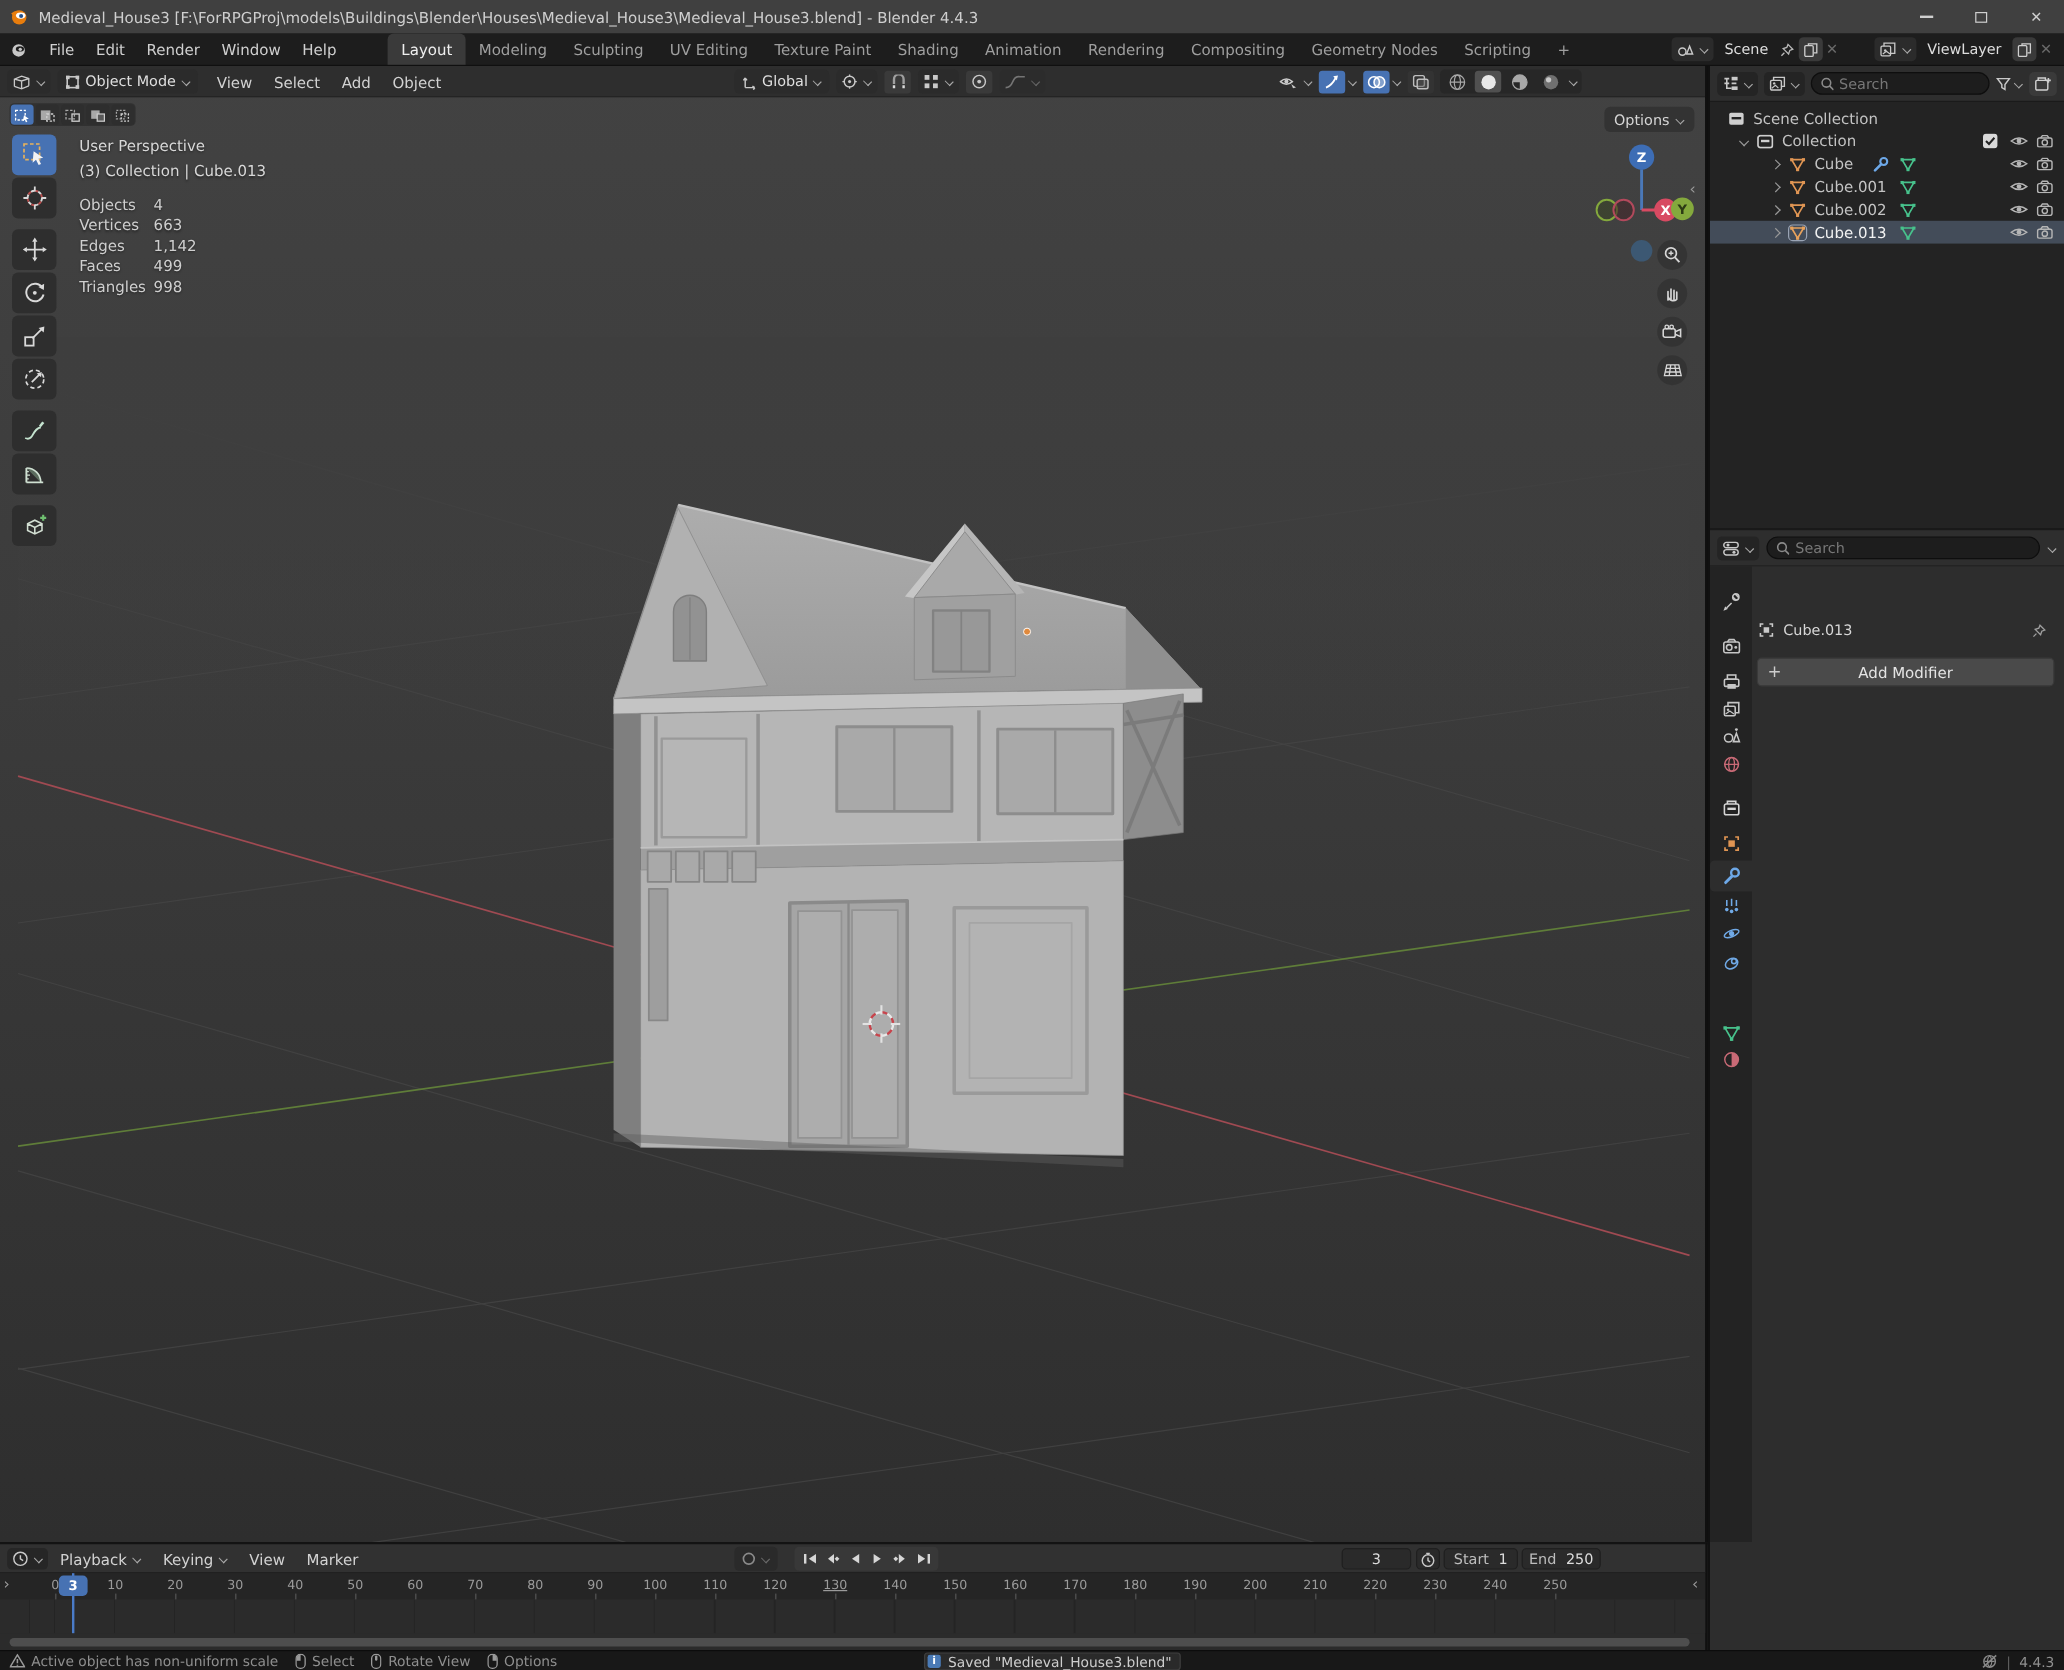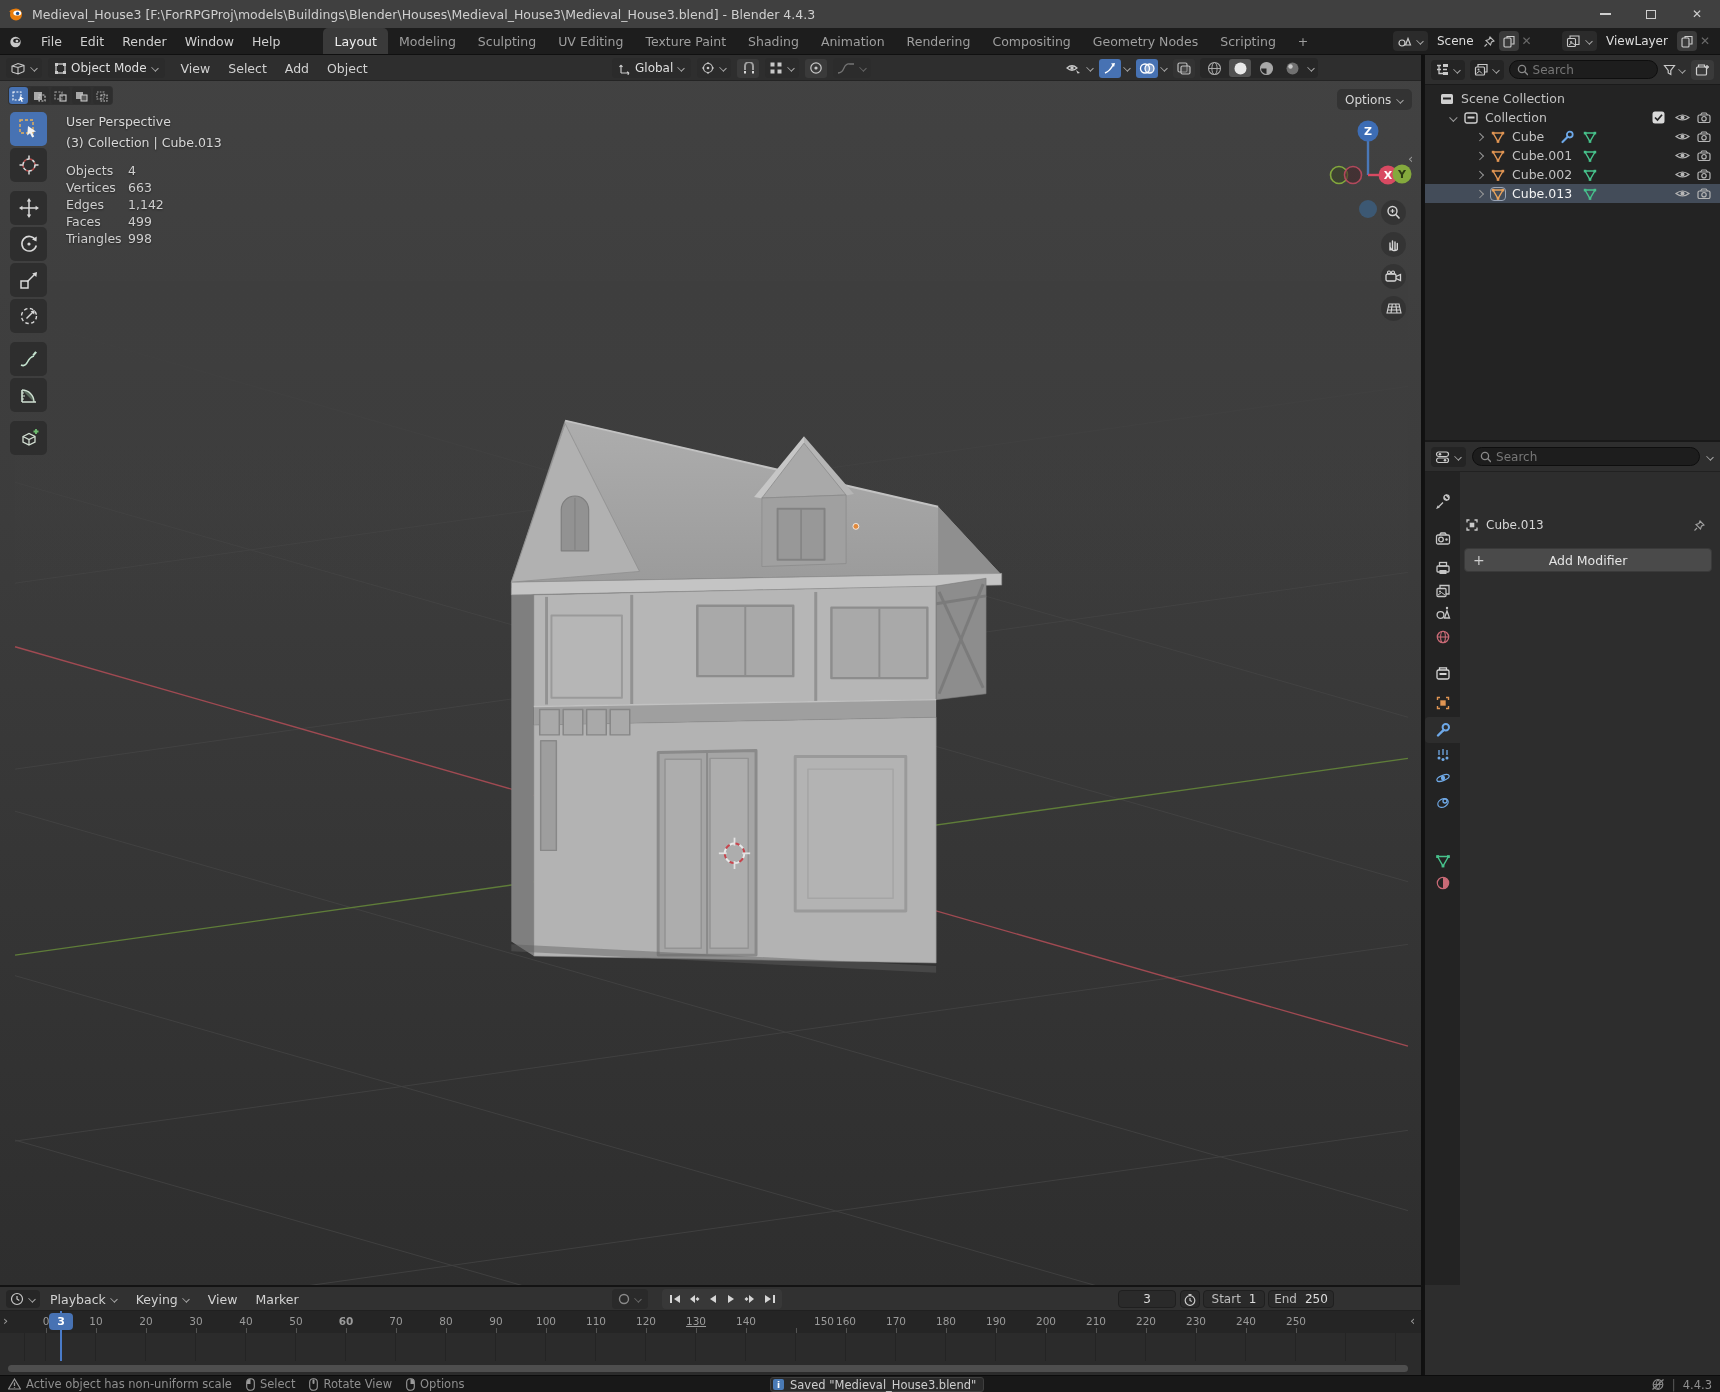--- a/index.html
+++ b/index.html
@@ -1089,39 +1089,39 @@
       <span class="ruler-num" style="left: 96px;">10</span>
       <span style="position: absolute; width: 1px; height: 5px; background: rgb(85, 85, 85); bottom: 0px; left: 96px;"></span>
       <span class="ruler-num" style="left: 146px;">20</span>
       <span style="position: absolute; width: 1px; height: 5px; background: rgb(85, 85, 85); bottom: 0px; left: 146px;"></span>
       <span class="ruler-num" style="left: 196px;">30</span>
       <span style="position: absolute; width: 1px; height: 5px; background: rgb(85, 85, 85); bottom: 0px; left: 196px;"></span>
       <span class="ruler-num" style="left: 246px;">40</span>
       <span style="position: absolute; width: 1px; height: 5px; background: rgb(85, 85, 85); bottom: 0px; left: 246px;"></span>
       <span class="ruler-num" style="left: 296px;">50</span>
       <span style="position: absolute; width: 1px; height: 5px; background: rgb(85, 85, 85); bottom: 0px; left: 296px;"></span>
-      <span class="ruler-num" style="left: 346px; font-weight: bold;">60</span>
+      <span class="ruler-num" style="left: 346px;">60</span>
       <span style="position: absolute; width: 1px; height: 5px; background: rgb(85, 85, 85); bottom: 0px; left: 346px;"></span>
       <span class="ruler-num" style="left: 396px;">70</span>
       <span style="position: absolute; width: 1px; height: 5px; background: rgb(85, 85, 85); bottom: 0px; left: 396px;"></span>
       <span class="ruler-num" style="left: 446px;">80</span>
       <span style="position: absolute; width: 1px; height: 5px; background: rgb(85, 85, 85); bottom: 0px; left: 446px;"></span>
       <span class="ruler-num" style="left: 496px;">90</span>
       <span style="position: absolute; width: 1px; height: 5px; background: rgb(85, 85, 85); bottom: 0px; left: 496px;"></span>
       <span class="ruler-num" style="left: 546px;">100</span>
       <span style="position: absolute; width: 1px; height: 5px; background: rgb(85, 85, 85); bottom: 0px; left: 546px;"></span>
       <span class="ruler-num" style="left: 596px;">110</span>
       <span style="position: absolute; width: 1px; height: 5px; background: rgb(85, 85, 85); bottom: 0px; left: 596px;"></span>
       <span class="ruler-num" style="left: 646px;">120</span>
       <span style="position: absolute; width: 1px; height: 5px; background: rgb(85, 85, 85); bottom: 0px; left: 646px;"></span>
       <span class="ruler-num" style="left: 696px; text-decoration: underline;">130</span>
       <span style="position: absolute; width: 1px; height: 5px; background: rgb(85, 85, 85); bottom: 0px; left: 696px;"></span>
       <span class="ruler-num" style="left: 746px;">140</span>
       <span style="position: absolute; width: 1px; height: 5px; background: rgb(85, 85, 85); bottom: 0px; left: 746px;"></span>
-      <span class="ruler-num" style="left: 824px;">150</span>
+      <span class="ruler-num" style="left: 796px;">150</span>
       <span style="position: absolute; width: 1px; height: 5px; background: rgb(85, 85, 85); bottom: 0px; left: 796px;"></span>
       <span class="ruler-num" style="left: 846px;">160</span>
       <span style="position: absolute; width: 1px; height: 5px; background: rgb(85, 85, 85); bottom: 0px; left: 846px;"></span>
       <span class="ruler-num" style="left: 896px;">170</span>
       <span style="position: absolute; width: 1px; height: 5px; background: rgb(85, 85, 85); bottom: 0px; left: 896px;"></span>
       <span class="ruler-num" style="left: 946px;">180</span>
       <span style="position: absolute; width: 1px; height: 5px; background: rgb(85, 85, 85); bottom: 0px; left: 946px;"></span>
       <span class="ruler-num" style="left: 996px;">190</span>
       <span style="position: absolute; width: 1px; height: 5px; background: rgb(85, 85, 85); bottom: 0px; left: 996px;"></span>
       <span class="ruler-num" style="left: 1046px;">200</span>

